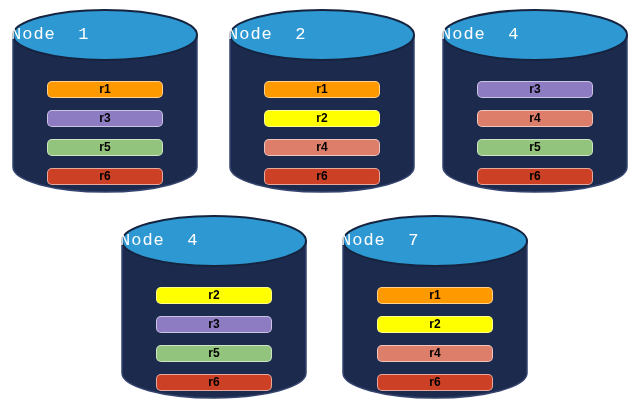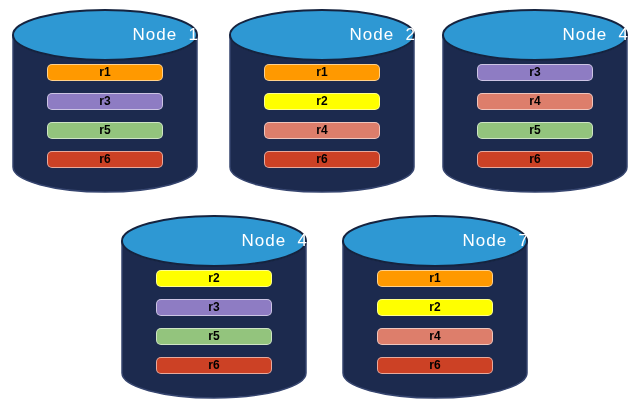--- a/index.html
+++ b/index.html
@@ -25,32 +25,33 @@
     left: 0;
     top: 0;
     display: block;
   }
   .node-label {
     position: absolute;
     left: 0;
     right: 0;
     top: 15px;
     height: 24px;
-    text-align: right;
+    text-align: left;
     color: #ffffff;
     font-size: 17px;
     line-height: 24px;
     letter-spacing: 1px;
     white-space: pre;
+    font-family: Liberation Mono, monospace;
   }
   .bars {
     position: absolute;
     left: 36px;
     right: 36px;
-    top: 56px;
+    top: 73px;
   }
   .bar {
     height: 15px;
     margin-bottom: 12px;
     border-radius: 5px;
     border: 1px solid rgba(255,255,255,0.55);
     text-align: center;
     font-size: 12px;
     font-weight: bold;
     color: #000000;

